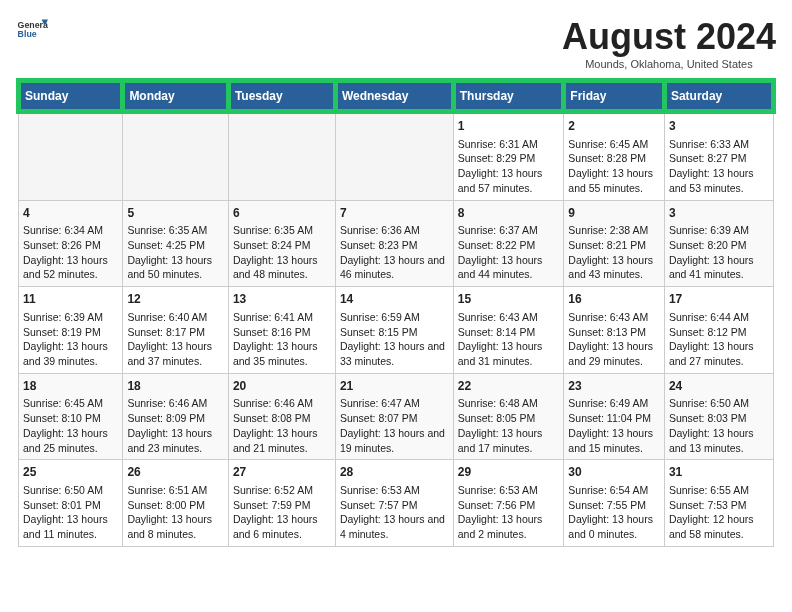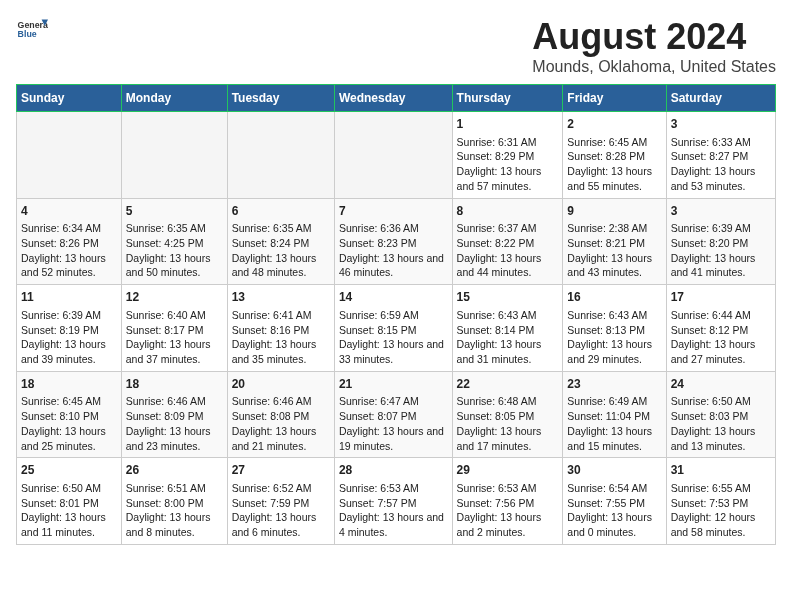--- a/index.html
+++ b/index.html
@@ -19,44 +19,44 @@
     .logo {
       display: flex;
       align-items: center;
       gap: 4px;
     }
     .logo-icon {
       width: 32px;
       height: 28px;
     }
     .title-area {
-      text-align: left;
+      text-align: center;
     }
     .main-title {
       font-size: 36px;
       font-weight: bold;
       color: #222;
     }
     .subtitle {
-      font-size: 16px;
+      font-size: 11px;
       color: #444;
     }
     table {
       width: 100%;
       border-collapse: collapse;
       font-size: 10.5px;
     }
     thead tr th {
       background-color: #2a6099;
       color: #fff;
       padding: 6px 4px;
       text-align: left;
       font-size: 12px;
       font-weight: bold;
-      border: 1px solid #22c55e;
+      border: 5px solid #22c55e;
     }
     tbody tr td {
       border: 1px solid #ccc;
       padding: 4px 4px;
       vertical-align: top;
       height: 80px;
       background: #fff;
       color: #222;
       line-height: 1.4;
     }

